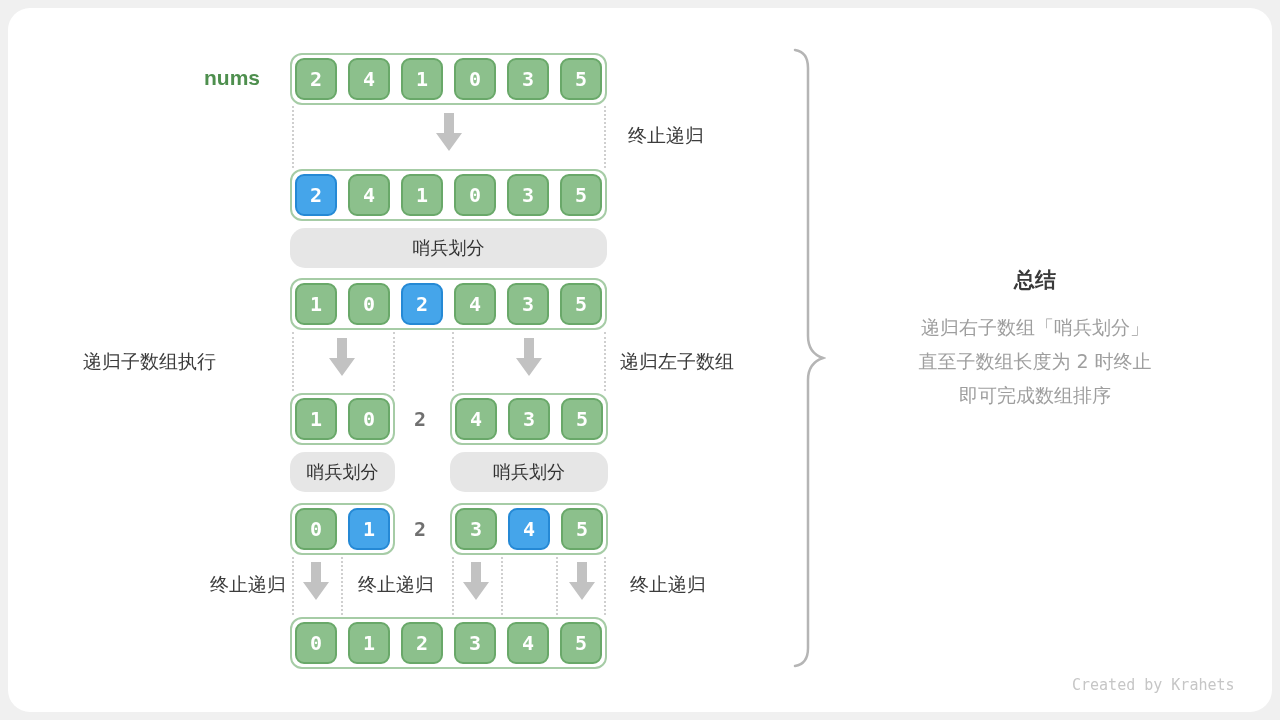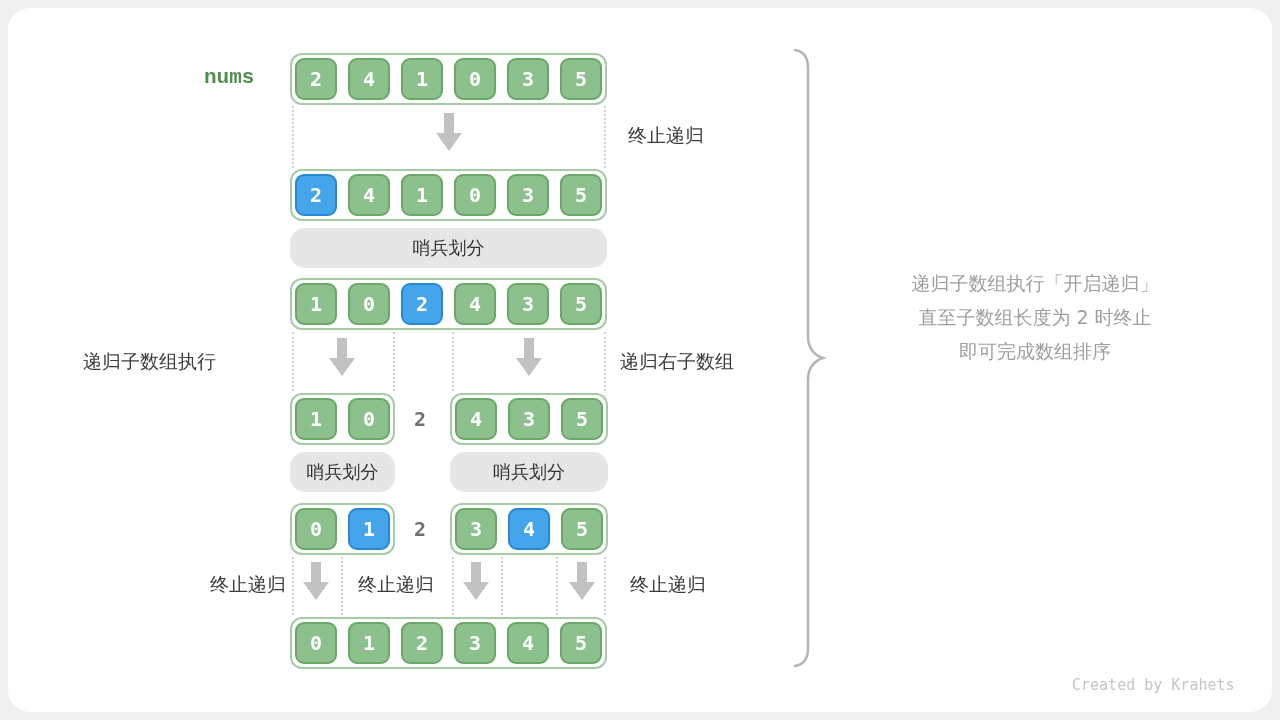--- a/index.html
+++ b/index.html
@@ -32,21 +32,21 @@
   }
   .arrow { position:absolute; width:26px; height:38px; }
   .arrow svg { display:block; width:100%; height:100%; fill:var(--arrow,#c2c2c2); }
   .lbl { position:absolute; font-size:19px; color:var(--label,#3c3c3c); white-space:nowrap; }
   .dot { position:absolute; width:0; border-left:2px dotted var(--dotted,#cfcfcf); }
   .loose {
     position:absolute; font-family:"DejaVu Sans Mono", monospace;
     font-weight:bold; font-size:20px; color:var(--loose,#707070);
   }
   .nums-lbl {
-    position:absolute; font-family:Liberation Mono, monospace;
+    position:absolute; font-family:Liberation Sans, sans-serif;
     font-weight:bold; font-size:21px; color:var(--nums,#4e8f4e);
   }
   .brace { position:absolute; }
   .brace path { stroke:var(--brace,#b5b5b5); }
   .summary { position:absolute; left:845px; top:266px; width:380px; text-align:center; }
   .summary .title { font-size:21px; font-weight:bold; color:#3a3a3a; margin-bottom:16px; }
   .summary .line { font-size:19px; color:var(--muted,#9e9e9e); line-height:34px; }
   .credit {
     position:absolute; left:1072px; top:676px;
     font-family:"DejaVu Sans Mono", monospace; font-size:15px; color:var(--credit,#c6c6c6);text-align:right;
@@ -105,21 +105,21 @@
   <svg viewBox="0 0 26 38">
       <path d="M8 0 H18 V20 H26 L13 38 L0 20 H8 Z"></path>
     </svg>
 </div>
 <div class="arrow" style="left:516px; top:338px;">
   <svg viewBox="0 0 26 38">
       <path d="M8 0 H18 V20 H26 L13 38 L0 20 H8 Z"></path>
     </svg>
 </div>
 <div class="lbl" style="left:83px; top:349px;">递归子数组执行</div>
-<div class="lbl" style="left:620px; top:349px;">递归右子数组</div>
+<div class="lbl" style="left:620px; top:349px;">递归左子数组</div>
 
 <div class="array-box" style="left:290px; top:393px;">
   <div class="cell">1</div>
   <div class="cell">0</div>
 </div>
 <div class="loose" style="left:414px; top:407px;">2</div>
 <div class="array-box" style="left:450px; top:393px;">
   <div class="cell">4</div>
   <div class="cell">3</div>
   <div class="cell">5</div>
@@ -171,18 +171,19 @@
   <div class="cell">3</div>
   <div class="cell">4</div>
   <div class="cell">5</div>
 </div>
 
 <svg class="brace" style="left:792px; top:48px;" width="34" height="620" viewBox="0 0 34 620">
   <path d="M3 2 Q16 4 16 20 L16 288 Q16 305 31 310 Q16 315 16 332 L16 600 Q16 616 3 618" fill="none" stroke-width="2.5" stroke-linecap="round"></path>
 </svg>
 
 <div class="summary">
-  <div class="line">递归子数组执行「开启递归」</div>
+  <div class="title">总结</div>
+  <div class="line">递归右子数组「哨兵划分」</div>
   <div class="line">直至子数组长度为 2 时终止</div>
   <div class="line">即可完成数组排序</div>
 </div>
 
 <div class="credit">Created by Krahets</div>
 
 </body></html>

